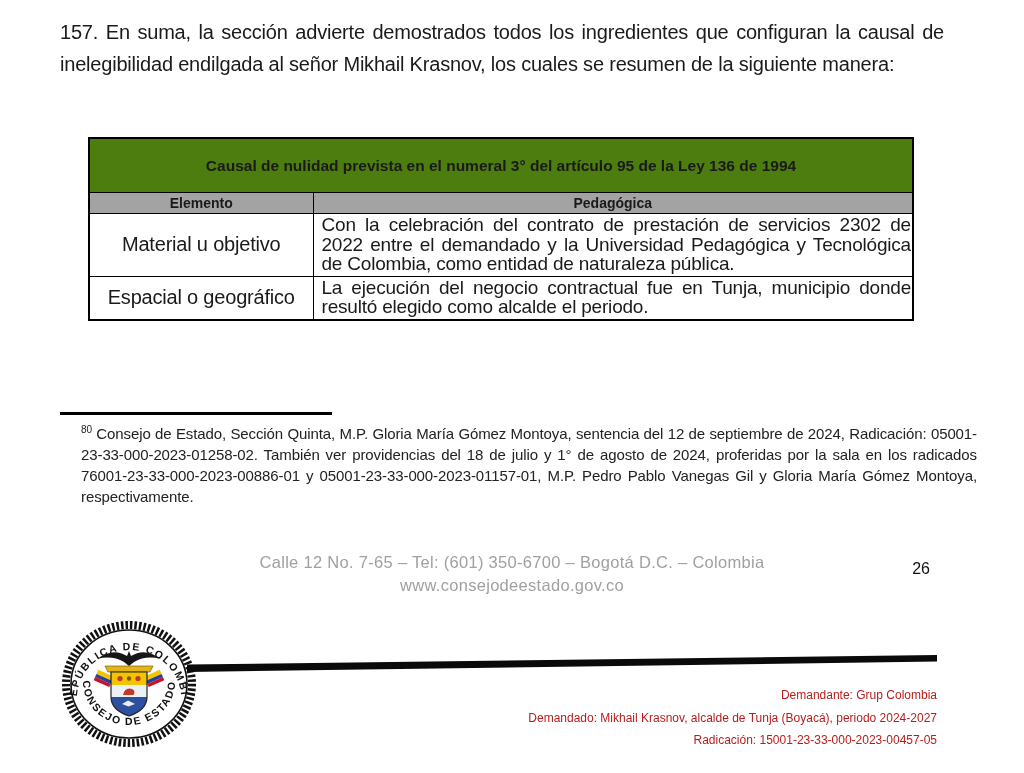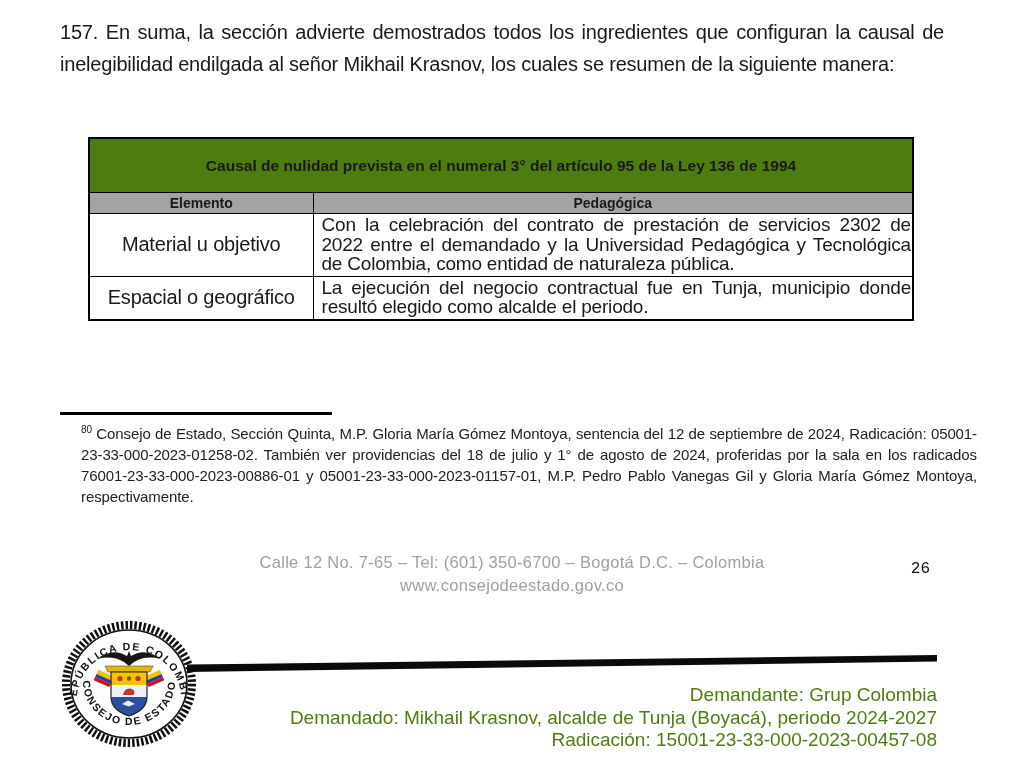--- a/index.html
+++ b/index.html
@@ -38,27 +38,27 @@
   .footnote{
     position:absolute;left:60px;top:423px;width:896px;
     font-size:15px;line-height:21px;letter-spacing:-0.1px;text-align:justify;color:#222;margin-left:21px;
   }
   .footnote sup{font-size:10px;vertical-align:super;line-height:0;}
   
   .footer{
     position:absolute;left:64px;top:511px;width:896px;text-align:center;
     font-size:16.5px;line-height:23px;letter-spacing:0.3px;color:#a0a0a0;margin-top:40px;
   }
-  .page-num{position:absolute;right:94px;top:560px;font-size:16px;color:#111;font-family:Liberation Mono, monospace;}
+  .page-num{position:absolute;right:94px;top:560px;font-size:16px;color:#111;}
   
   .seal-wrap{position:absolute;left:60px;top:620px;width:138px;height:130px;}
   .rule-wrap{position:absolute;left:183px;top:653px;width:758px;height:26px;}
   .case-info{
     position:absolute;right:87px;top:684px;text-align:right;
-    font-size:19px;line-height:22.5px;color:#4d7c0f;
+    font-size:12px;line-height:22.5px;color:#b91c1c;
   }
   .seal-arc-text{font-size:10.5px;font-weight:bold;letter-spacing:1.6px;fill:#111;}
   .seal-star{font-size:9px;fill:#111;}
 </style>
 </head>
 <body>
 
 <div class="para">
   <span>157.  En suma, la sección advierte demostrados todos los ingredientes que configuran la causal de inelegibilidad endilgada al señor Mikhail Krasnov, los cuales se resumen de la siguiente manera:</span>
 </div>
@@ -149,14 +149,14 @@
 
 <div class="rule-wrap">
   <svg width="758" height="26" viewBox="0 0 758 26">
     <polygon points="4,11.5 754,2 754,8.5 4,19" fill="#0a0a0a"></polygon>
   </svg>
 </div>
 
 <div class="case-info">
   <div>Demandante: Grup Colombia</div>
   <div>Demandado: Mikhail Krasnov, alcalde de Tunja (Boyacá), periodo 2024-2027</div>
-  <div>Radicación: 15001-23-33-000-2023-00457-08</div>
+  <div>Radicación: 15001-23-33-000-2023-00457-05</div>
 </div>
 
 </body></html>

